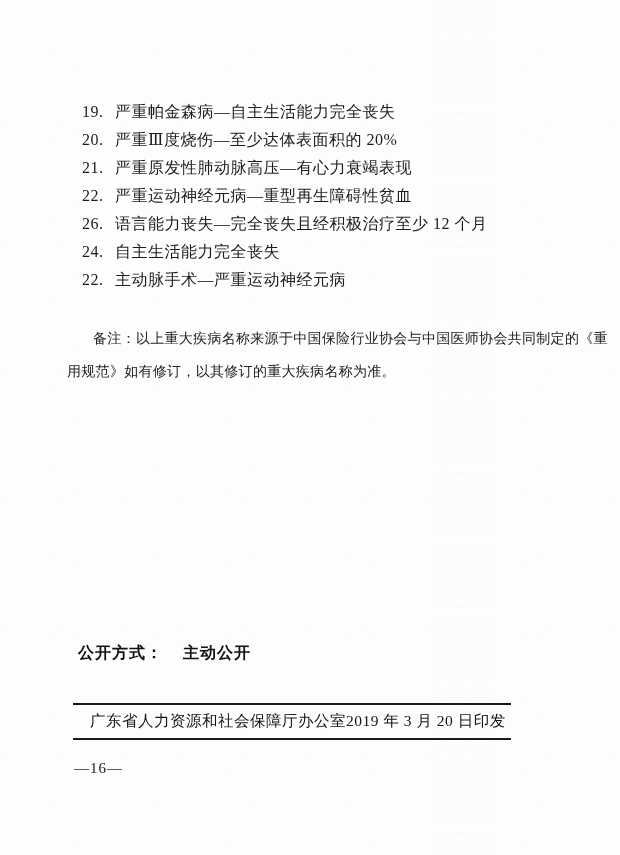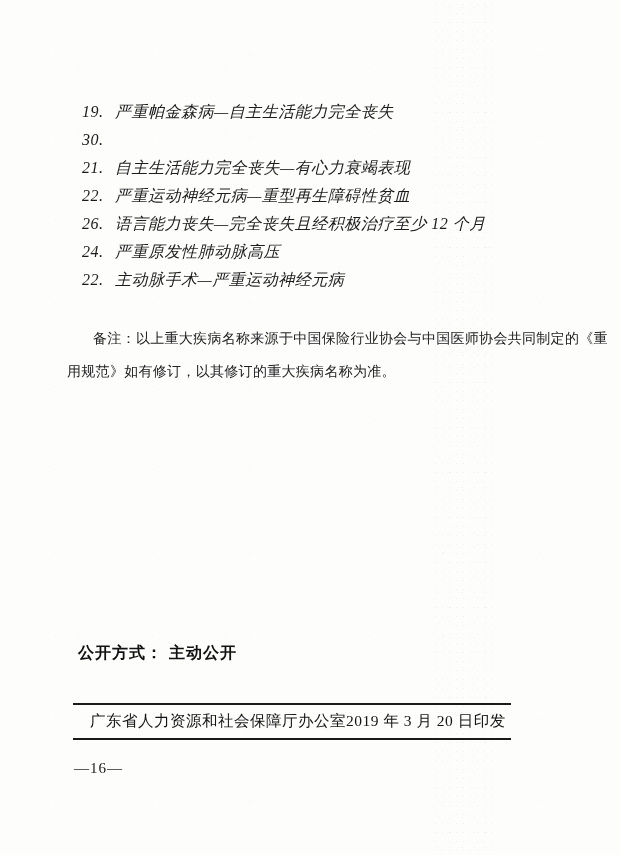--- a/index.html
+++ b/index.html
@@ -30,41 +30,41 @@
     position:absolute; left:432px; top:0; width:64px; height:855px;
     pointer-events:none; opacity:.30;
     background-image:
       radial-gradient(circle, rgba(0,0,0,.16) 0 .7px, transparent .9px),
       radial-gradient(circle, rgba(0,0,0,.10) 0 .6px, transparent .8px);
     background-size: 7px 9px, 12px 15px;
   }
   .disease-list {
     position:absolute; left:82px; top:98px;
     margin:0; padding:0; list-style:none;
-    font-size:16px; font-weight:500; letter-spacing:.5px;font-style:italic;
+    font-size:16px; font-weight:500; letter-spacing:.5px;
   }
   .disease-item {
     display:flex; align-items:center;
     height:28px; line-height:28px; white-space:nowrap;
   }
   .disease-item .num { width:33px; flex:0 0 33px; }
   .note {
     position:absolute; left:67px; top:322px;
     font-size:14px; line-height:33px; color:#222;
     letter-spacing:.3px;
   }
   .note-line { white-space:nowrap; }
   .note-line.indent { padding-left:26px; }
   .disclosure {
     position:absolute; left:78px; top:643px;
     font-family:"Liberation Sans","DejaVu Sans",sans-serif;
     font-weight:bold; font-size:16px; letter-spacing:1px; color:#111;
     white-space:nowrap;
   }
-  .disclosure .value { margin-left:6px; }
+  .disclosure .value { margin-left:20px; }
   .imprint {
     position:absolute; left:73px; top:703px; width:438px; height:37px;
     border-top:2px solid #1a1a1a; border-bottom:2px solid #1a1a1a;
     display:flex; align-items:center; justify-content:space-between;
     box-sizing:border-box; padding:0 20px 0 17px;
     font-size:15.5px; letter-spacing:.5px; color:#151515;
     white-space:nowrap;
   }
   .page-number {
     position:absolute; left:74px; top:760px;
@@ -78,37 +78,38 @@
 
   <div class="noise"></div>
   <div class="noise-band"></div>
 
   <ol class="disease-list">
     <li class="disease-item">
       <span class="num">19.</span>
       <span class="txt">严重帕金森病—自主生活能力完全丧失</span>
     </li>
     <li class="disease-item">
-      <span class="num">30.</span>
+      <span class="num">20.</span>
+      <span class="txt">严重Ⅲ度烧伤—至少达体表面积的 20%</span>
     </li>
     <li class="disease-item">
       <span class="num">21.</span>
-      <span class="txt">自主生活能力完全丧失—有心力衰竭表现</span>
+      <span class="txt">严重原发性肺动脉高压—有心力衰竭表现</span>
     </li>
     <li class="disease-item">
       <span class="num">22.</span>
       <span class="txt">严重运动神经元病—重型再生障碍性贫血</span>
     </li>
     <li class="disease-item">
       <span class="num">26.</span>
       <span class="txt">语言能力丧失—完全丧失且经积极治疗至少 12 个月</span>
     </li>
     <li class="disease-item">
       <span class="num">24.</span>
-      <span class="txt">严重原发性肺动脉高压</span>
+      <span class="txt">自主生活能力完全丧失</span>
     </li>
     <li class="disease-item">
       <span class="num">22.</span>
       <span class="txt">主动脉手术—严重运动神经元病</span>
     </li>
   </ol>
 
   <div class="note">
     <div class="note-line indent">备注：以上重大疾病名称来源于中国保险行业协会与中国医师协会共同制定的《重</div>
     <div class="note-line">用规范》如有修订，以其修订的重大疾病名称为准。</div>

